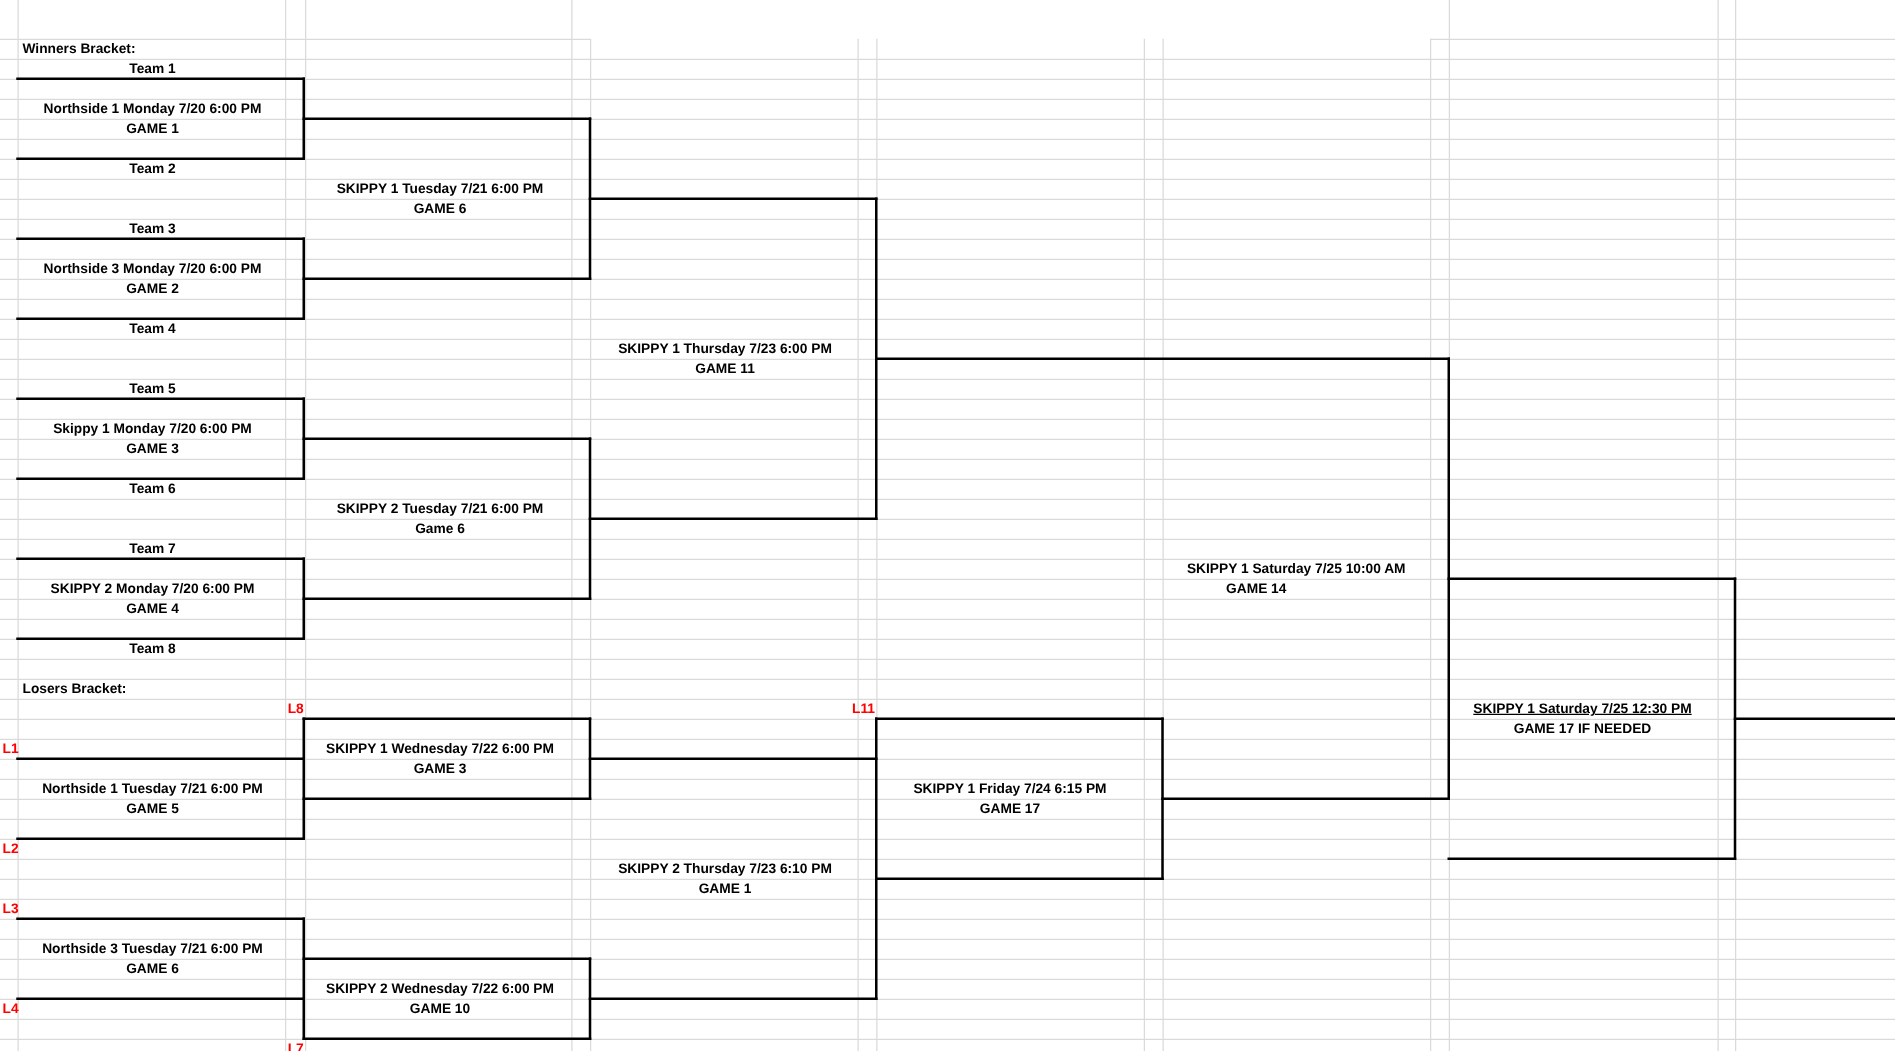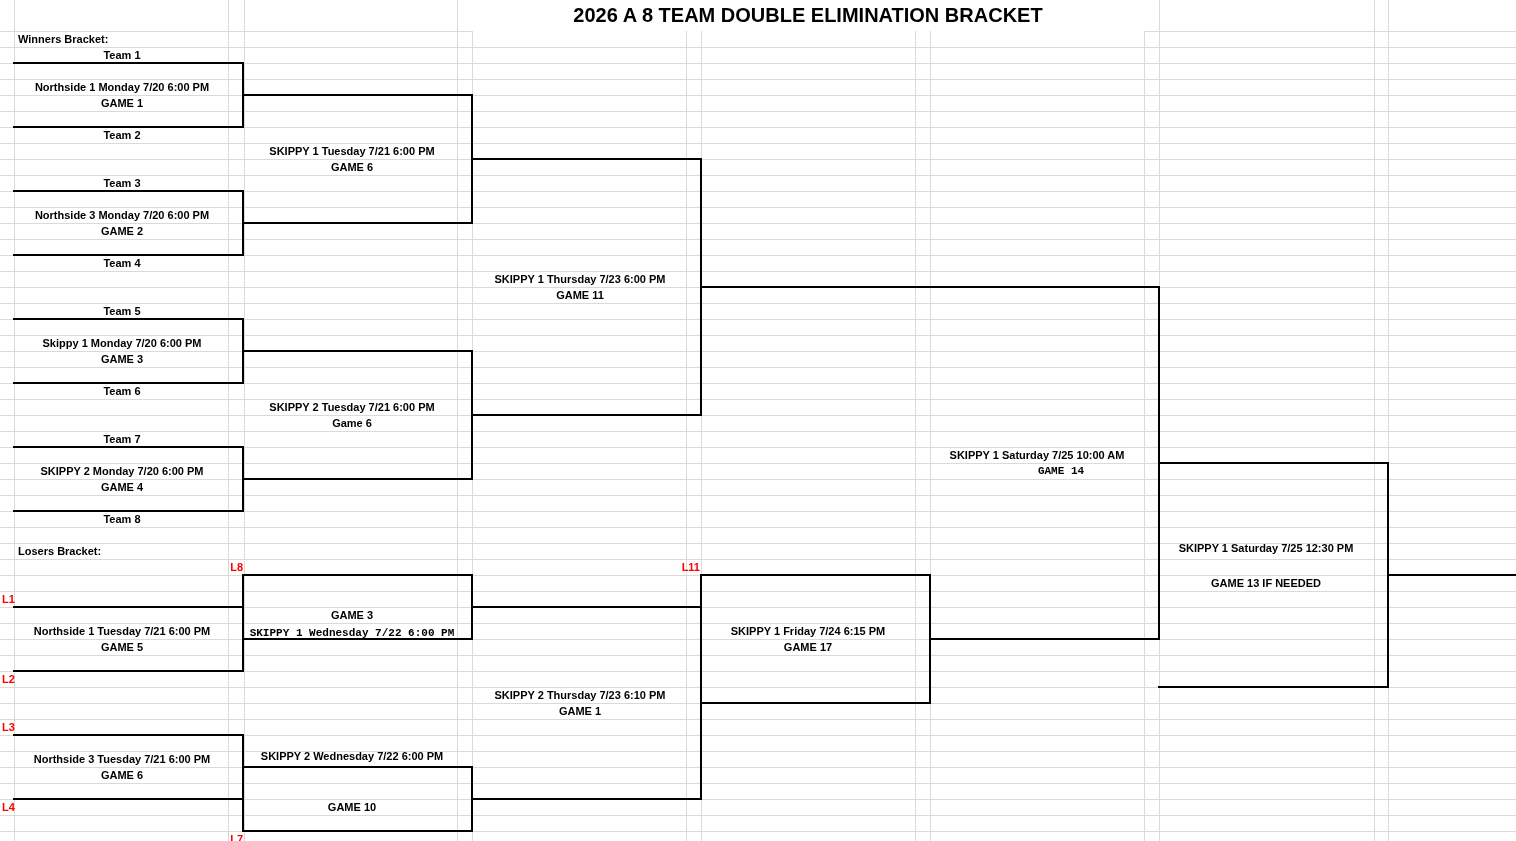--- a/index.html
+++ b/index.html
@@ -19,21 +19,20 @@
   #title{
     position:absolute;left:472px;top:0;width:672px;height:31px;line-height:31px;
     text-align:center;font-weight:bold;font-size:20px;color:var(--ink,#000);
     letter-spacing:0px;
   }
 </style>
 </head>
 <body>
 
 <div id="stage" style="--ink: #000000; --red: #FF0000; --grid: #DADADA; background: rgb(255, 255, 255);">
-  <div id="title">2026 A 8 TEAM DOUBLE ELIMINATION BRACKET</div>
 <div class="gl" style="left: 0px; top: 47px; width: 1516px; height: 1px;"></div>
     <div class="gl" style="left: 0px; top: 63px; width: 1516px; height: 1px;"></div>
     <div class="gl" style="left: 0px; top: 79px; width: 1516px; height: 1px;"></div>
     <div class="gl" style="left: 0px; top: 95px; width: 1516px; height: 1px;"></div>
     <div class="gl" style="left: 0px; top: 111px; width: 1516px; height: 1px;"></div>
     <div class="gl" style="left: 0px; top: 127px; width: 1516px; height: 1px;"></div>
     <div class="gl" style="left: 0px; top: 143px; width: 1516px; height: 1px;"></div>
     <div class="gl" style="left: 0px; top: 159px; width: 1516px; height: 1px;"></div>
     <div class="gl" style="left: 0px; top: 175px; width: 1516px; height: 1px;"></div>
     <div class="gl" style="left: 0px; top: 191px; width: 1516px; height: 1px;"></div>
@@ -157,34 +156,34 @@
     <div class="lbl center" style="left: -28px; width: 300px; top: 463px;">SKIPPY 2 Monday 7/20 6:00 PM</div>
     <div class="lbl center" style="left: -28px; width: 300px; top: 479px;">GAME 4</div>
     <div class="lbl center" style="left: -28px; width: 300px; top: 623px;">Northside 1 Tuesday 7/21 6:00 PM</div>
     <div class="lbl center" style="left: -28px; width: 300px; top: 639px;">GAME 5</div>
     <div class="lbl center" style="left: -28px; width: 300px; top: 751px;">Northside 3 Tuesday 7/21 6:00 PM</div>
     <div class="lbl center" style="left: -28px; width: 300px; top: 767px;">GAME 6</div>
     <div class="lbl center" style="left: 202px; width: 300px; top: 143px;">SKIPPY 1 Tuesday 7/21 6:00 PM</div>
     <div class="lbl center" style="left: 202px; width: 300px; top: 159px;">GAME 6</div>
     <div class="lbl center" style="left: 202px; width: 300px; top: 399px;">SKIPPY 2 Tuesday 7/21 6:00 PM</div>
     <div class="lbl center" style="left: 202px; width: 300px; top: 415px;">Game 6</div>
-    <div class="lbl center" style="left: 202px; width: 300px; top: 625px; font-family: Liberation Mono, monospace;">SKIPPY 1 Wednesday 7/22 6:00 PM</div>
+    <div class="lbl center" style="left: 202px; width: 300px; top: 591px;">SKIPPY 1 Wednesday 7/22 6:00 PM</div>
     <div class="lbl center" style="left: 202px; width: 300px; top: 607px;">GAME 3</div>
-    <div class="lbl center" style="left: 202px; width: 300px; top: 748px; text-align: center;">SKIPPY 2 Wednesday 7/22 6:00 PM</div>
+    <div class="lbl center" style="left: 202px; width: 300px; top: 783px; text-align: center;">SKIPPY 2 Wednesday 7/22 6:00 PM</div>
     <div class="lbl center" style="left: 202px; width: 300px; top: 799px;">GAME 10</div>
     <div class="lbl center" style="left: 430px; width: 300px; top: 271px;">SKIPPY 1 Thursday 7/23 6:00 PM</div>
     <div class="lbl center" style="left: 430px; width: 300px; top: 287px;">GAME 11</div>
     <div class="lbl center" style="left: 430px; width: 300px; top: 687px;">SKIPPY 2 Thursday 7/23 6:10 PM</div>
     <div class="lbl center" style="left: 430px; width: 300px; top: 703px;">GAME 1</div>
     <div class="lbl center" style="left: 658px; width: 300px; top: 623px;">SKIPPY 1 Friday 7/24 6:15 PM</div>
     <div class="lbl center" style="left: 658px; width: 300px; top: 639px;">GAME 17</div>
     <div class="lbl center" style="left: 887px; width: 300px; top: 447px;">SKIPPY 1 Saturday 7/25 10:00 AM</div>
-    <div class="lbl center" style="left: 911px; width: 300px; top: 463px; font-family: Liberation Mono, monospace;">GAME 14</div>
-    <div class="lbl center" style="left: 1116px; width: 300px; top: 540px;">SKIPPY 1 Saturday 7/25 12:30 PM</div>
-    <div class="lbl center" style="left: 1116px; width: 300px; top: 575px;">GAME 13 IF NEEDED</div>
+    <div class="lbl center" style="left: 855px; width: 300px; top: 463px;">GAME 14</div>
+    <div class="lbl center" style="left: 1116px; width: 300px; top: 559px; text-decoration: underline;">SKIPPY 1 Saturday 7/25 12:30 PM</div>
+    <div class="lbl center" style="left: 1116px; width: 300px; top: 575px;">GAME 17 IF NEEDED</div>
     <div class="lbl red" style="left: 2px; top: 591px;">L1</div>
     <div class="lbl red" style="left: 2px; top: 671px;">L2</div>
     <div class="lbl red" style="left: 2px; top: 719px;">L3</div>
     <div class="lbl red" style="left: 2px; top: 799px;">L4</div>
     <div class="lbl red right" style="right: 1273px; top: 559px;">L8</div>
     <div class="lbl red right" style="right: 1273px; top: 831px;">L7</div>
     <div class="lbl red right" style="right: 816px; top: 559px;">L11</div>
   </div>
 
 </body></html>

